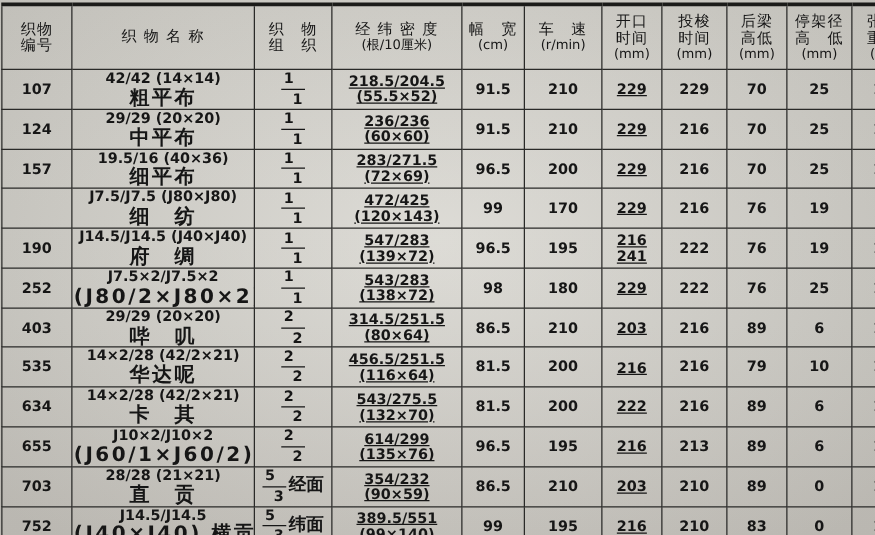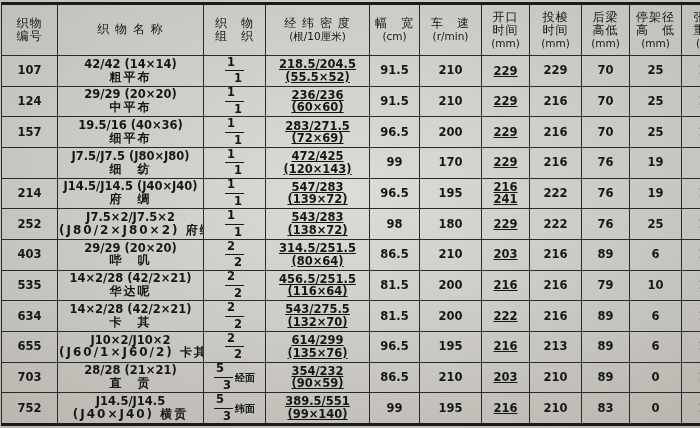--- a/index.html
+++ b/index.html
@@ -32,25 +32,25 @@
   table.spec thead th{
     border-top:3px solid #1b1b19;
     font-size:12px;font-weight:normal;
     height:50px;
   }
   table.spec tr.last td{border-bottom:3px solid #1b1b19;}
   .hline{display:block;letter-spacing:1px;}
   .hunit{display:block;font-size:10.5px;letter-spacing:0;}
   td.c-no{font-size:12px;margin-top:20px;}
   .spec-line{display:block;font-size:11.5px;white-space:nowrap;}
-  .cn-line{display:block;font-size:12px;letter-spacing:2px;white-space:nowrap;}
+  .cn-line{display:block;font-size:16px;letter-spacing:2px;white-space:nowrap;}
   .frac{display:inline-block;vertical-align:middle;line-height:1;font-size:11.5px;}
   .frac .num{display:block;text-align:left;padding:0 9px 2px 2px;border-bottom:1.5px solid #161616;}
   .frac .den{display:block;text-align:right;padding:2px 2px 0 9px;}
-  .frac-suffix{display:inline-block;vertical-align:middle;font-size:10px;margin-left:2px;letter-spacing:0;}
+  .frac-suffix{display:inline-block;vertical-align:middle;font-size:14px;margin-left:2px;letter-spacing:0;}
   .two-line span{display:block;line-height:1.1;text-decoration:underline;}
 </style>
 </head>
 <body>
 <div class="scan"></div>
 
 <table class="spec">
   <colgroup>
       <col style="width: 56px;">
       <col style="width: 146px;">
@@ -195,21 +195,21 @@
         <td>170</td>
         <td class="two-line">
           <span>229</span>
         </td>
         <td>216</td>
         <td>76</td>
         <td>19</td>
         <td>8</td>
       </tr>
       <tr>
-        <td class="c-no"><span>214</span></td>
+        <td class="c-no"><span>190</span></td>
         <td>
           <span class="spec-line">J14.5/J14.5 (J40×J40)</span>
           <span class="cn-line">府　绸</span>
         </td>
         <td><span class="frac"><span class="num">1</span><span class="den">1</span></span></td>
         <td class="two-line">
           <span>547/283</span>
           <span>(139×72)</span>
         </td>
         <td>96.5</td>

